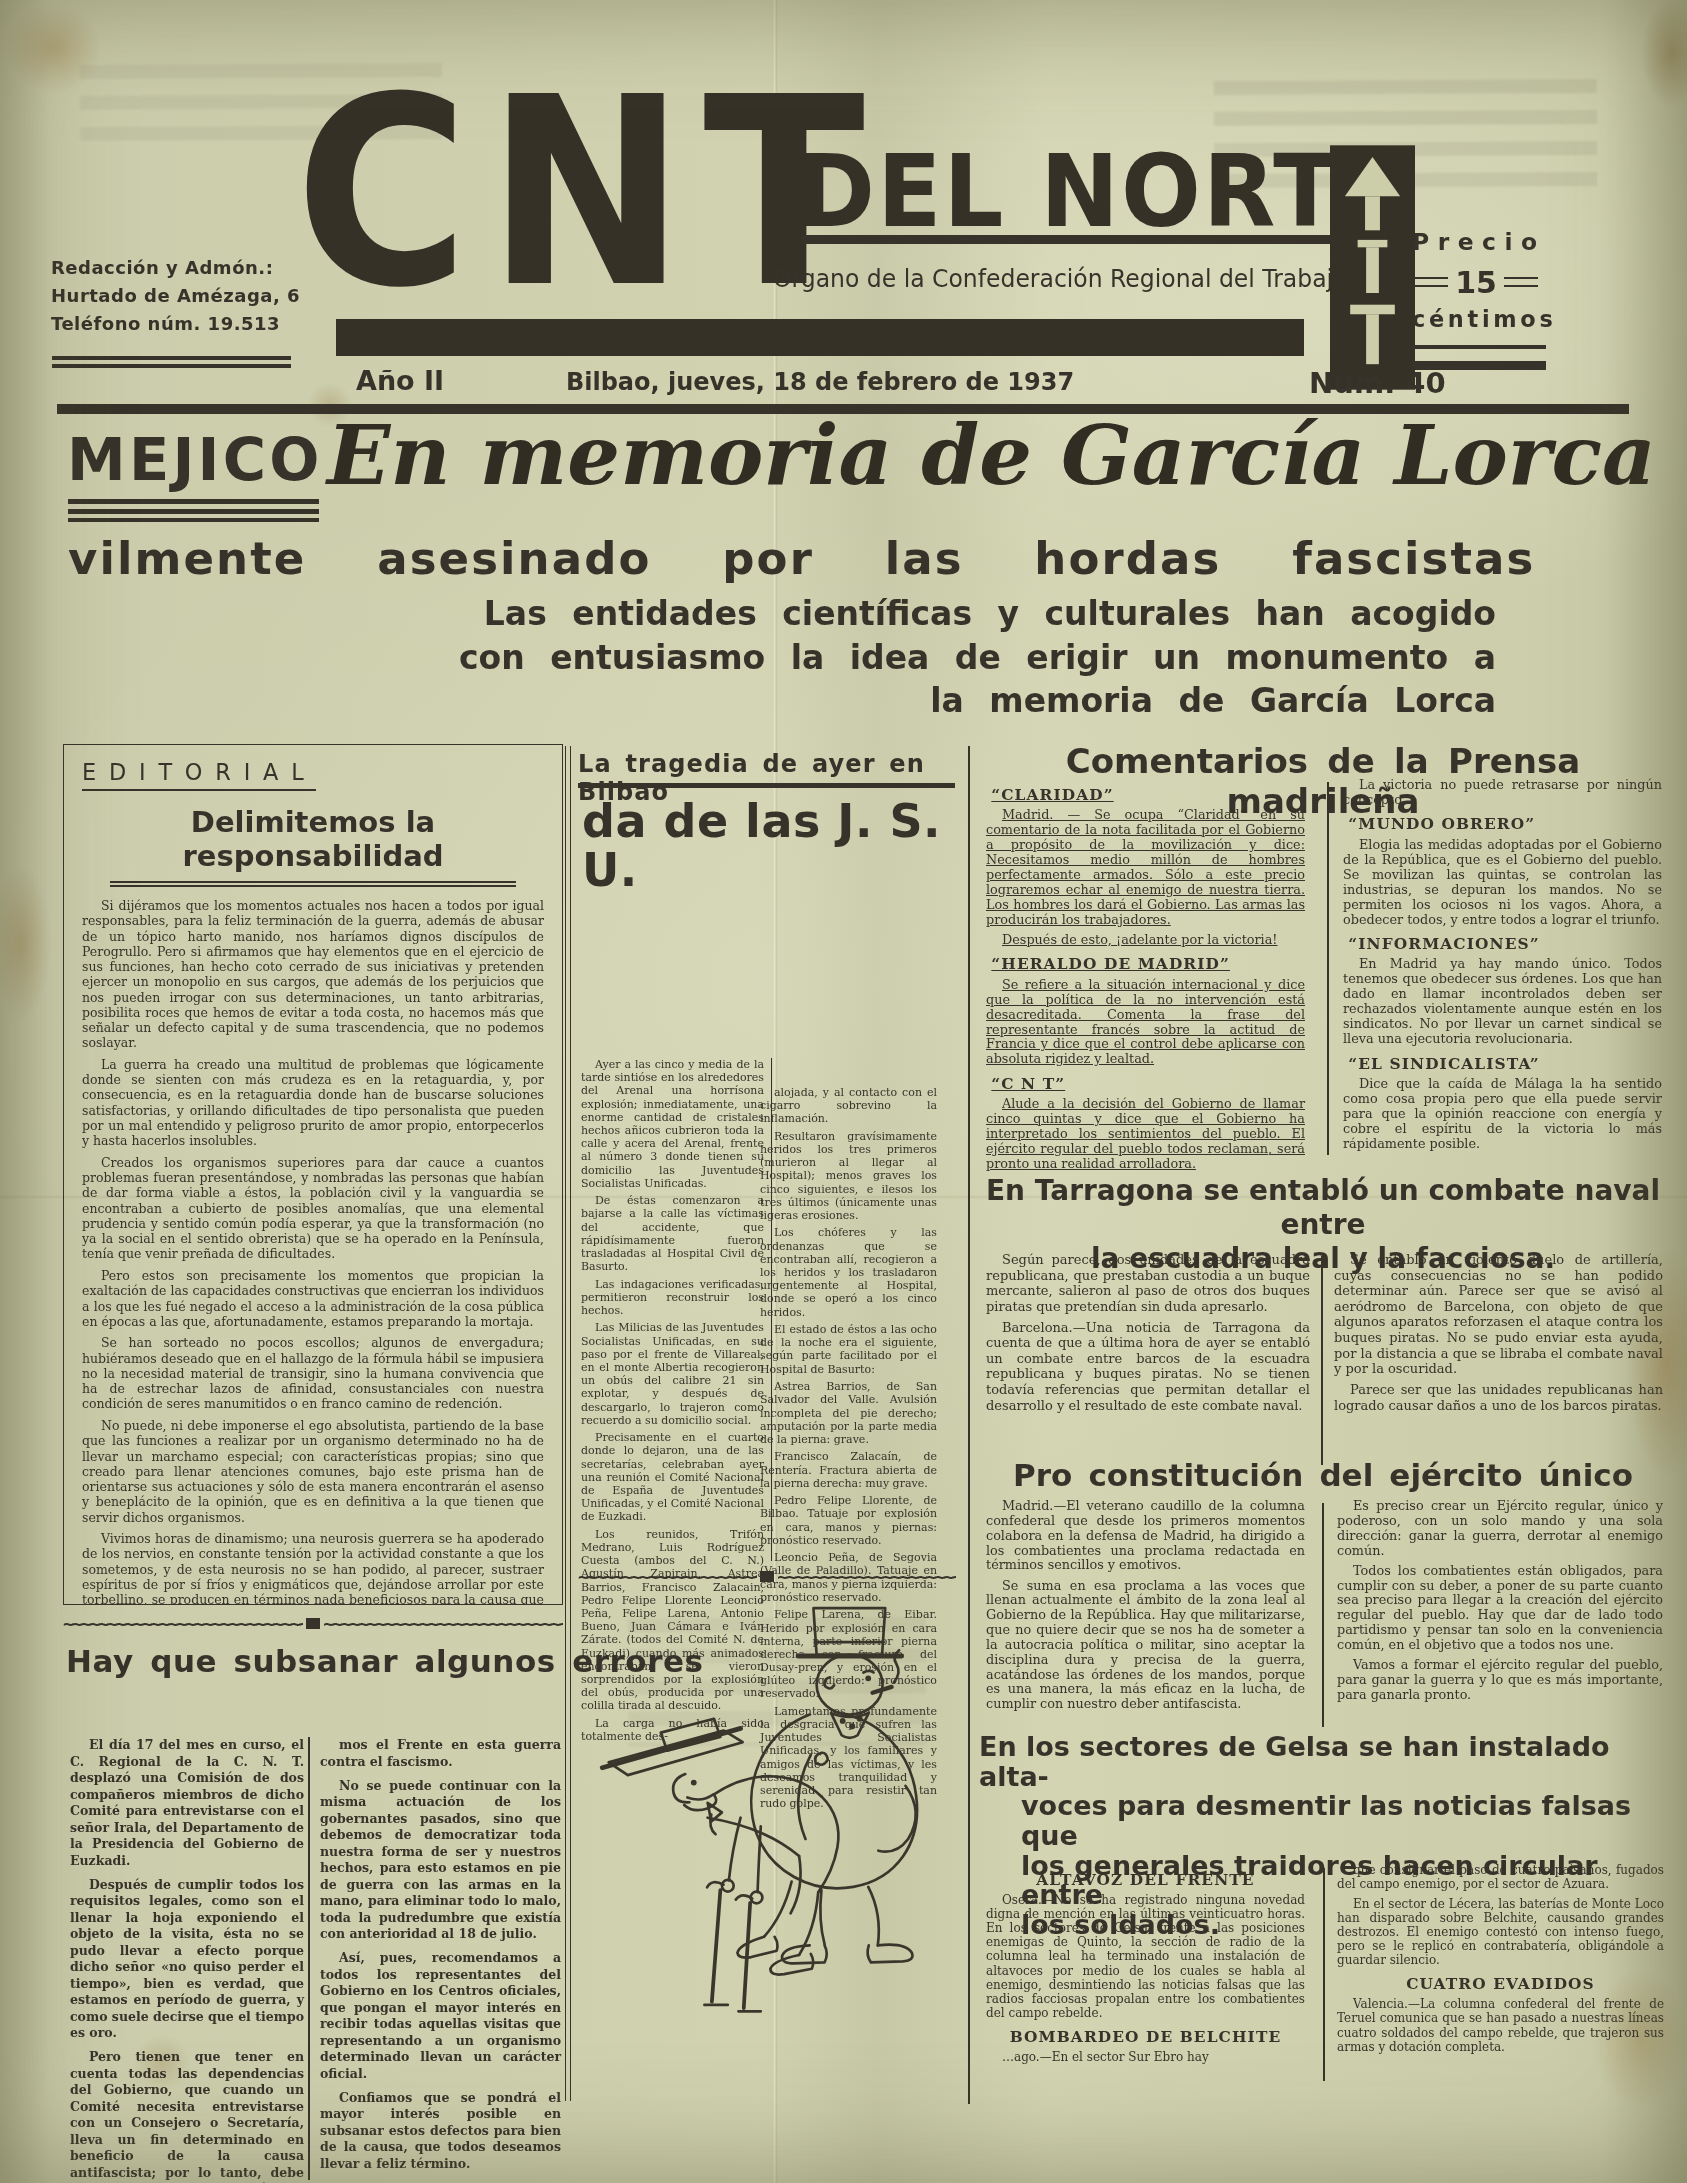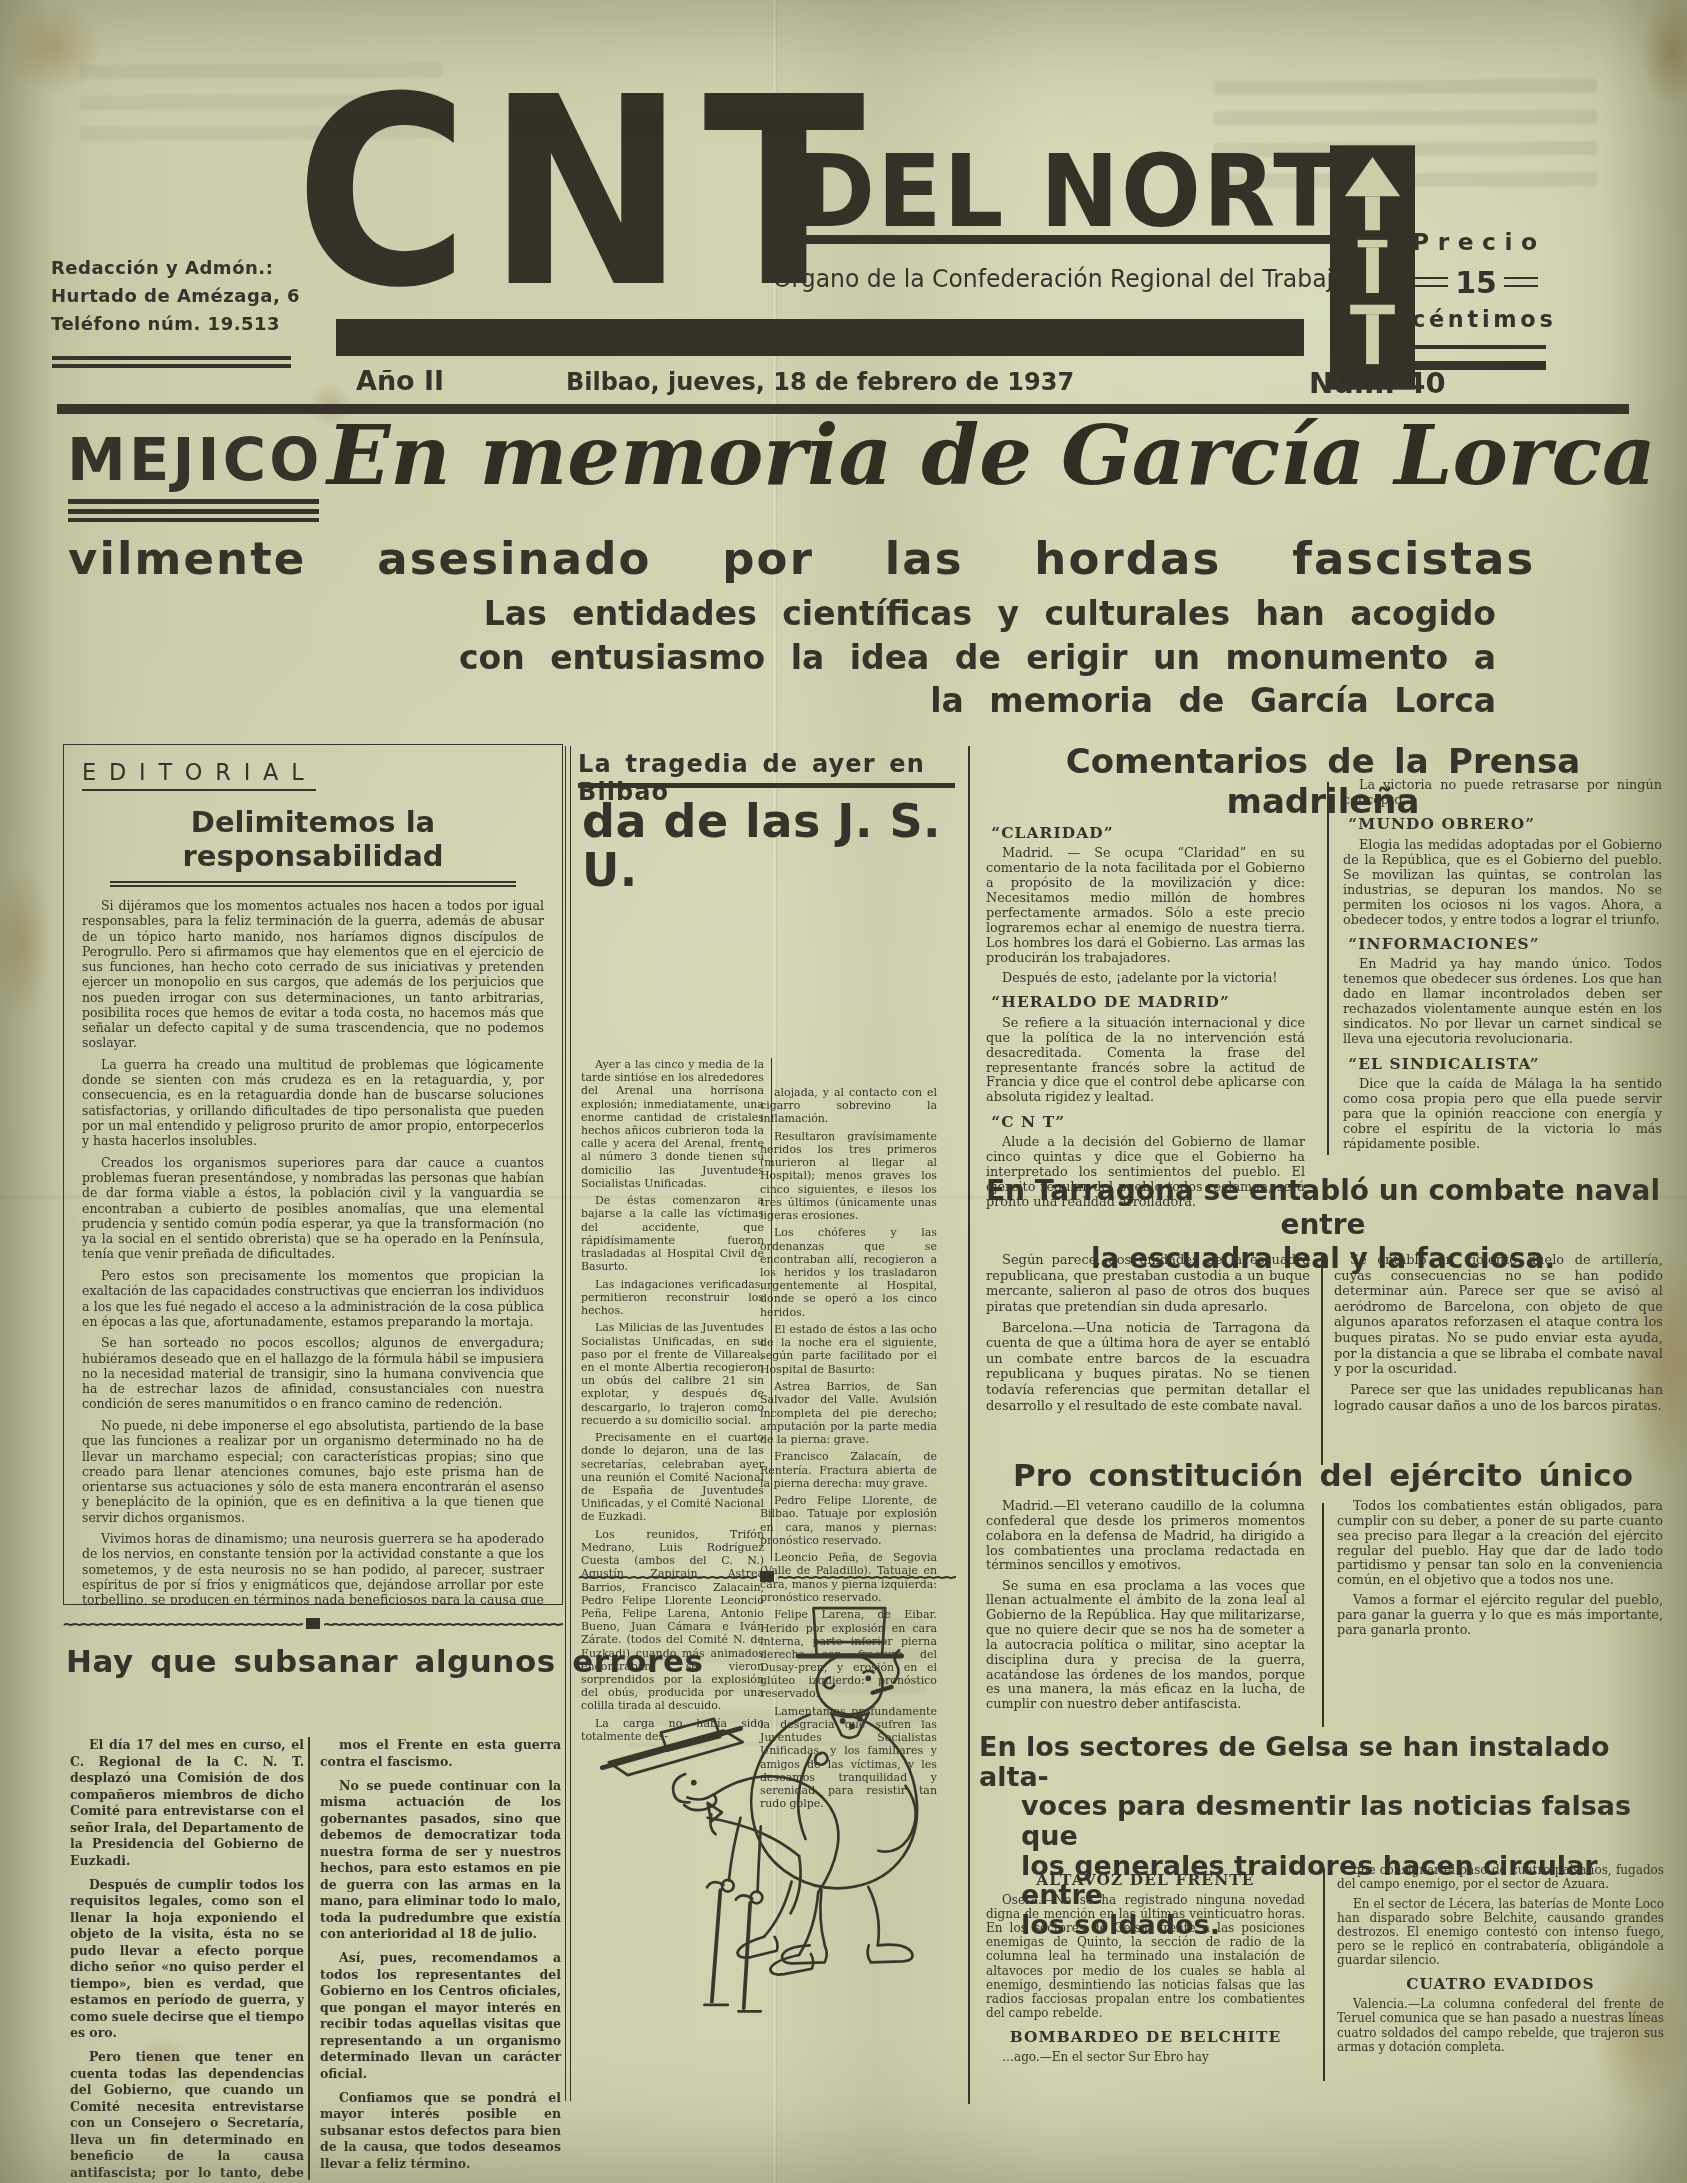--- a/index.html
+++ b/index.html
@@ -115,21 +115,21 @@
   #caption{left:581px;top:2024px;width:375px;font-weight:bold;font-size:15px;line-height:1.5;}
   #caption .cap2{text-indent:59px;}
 
   
   .r-head{position:absolute;left:977px;width:692px;text-align:center;font-family:"DejaVu Sans",sans-serif;font-weight:bold;}
   .r-col .bp{font-size:13px;line-height:1.2;margin-bottom:5.3px;text-indent:16px;}
   .r-col{position:absolute;}
   .r-col .art-label{text-align:left;margin:7.5px 0 4.3px;text-indent:5.3px;}
 
   #prensa-h{top:741px;font-size:34px;word-spacing:7.5px;}
-  #prensa-col1{left:986px;top:816px;width:319px;}
+  #prensa-col1{left:986px;top:778px;width:319px;text-decoration:underline;}
   #prensa-col2{left:1343px;top:778px;width:319px;}
   #prensa-col1 .bp,#prensa-col2 .bp{font-size:12.8px;line-height:1.17;}
   #prensa-divider{left:1327px;top:782px;height:373px;}
 
   #tarr-h{top:1174px;font-size:28px;line-height:1.22;}
   #tarr-col1{left:986px;top:1252px;width:324px;}
   #tarr-col2{left:1334px;top:1252px;width:329px;}
   #tarr-divider{left:1321px;top:1256px;height:209px;}
 
   #ejer-h{top:1457px;font-size:31px;word-spacing:5.3px;}
@@ -390,20 +390,21 @@
     <div class="vrule" id="tarr-divider"></div>
   </section>
 
   <section>
     <h2 class="r-head" id="ejer-h">Pro constitución del ejército único</h2>
     <div class="r-col" id="ejer-col1">
       <p class="bp">Madrid.—El veterano caudillo de la columna confederal que desde los primeros momentos colabora en la defensa de Madrid, ha dirigido a los combatientes una proclama redactada en términos sencillos y emotivos.</p>
       <p class="bp">Se suma en esa proclama a las voces que llenan actualmente el ámbito de la zona leal al Gobierno de la República. Hay que militarizarse, que no quiere decir que se nos ha de someter a la autocracia política o militar, sino aceptar la disciplina dura y precisa de la guerra, acatándose las órdenes de los mandos, porque es una manera, la más eficaz en la lucha, de cumplir con nuestro deber antifascista.</p>
     </div>
     <div class="r-col" id="ejer-col2">
+      <p class="bp">Es preciso crear un Ejército regular, único y poderoso, con un solo mando y una sola dirección: ganar la guerra, derrotar al enemigo común.</p>
       <p class="bp">Todos los combatientes están obligados, para cumplir con su deber, a poner de su parte cuanto sea preciso para llegar a la creación del ejército regular del pueblo. Hay que dar de lado todo partidismo y pensar tan solo en la conveniencia común, en el objetivo que a todos nos une.</p>
       <p class="bp">Vamos a formar el ejército regular del pueblo, para ganar la guerra y lo que es más importante, para ganarla pronto.</p>
     </div>
     <div class="vrule" id="ejer-divider"></div>
   </section>
 
   <section>
     <h2 id="gelsa-h">
       <span class="gl">En los sectores de Gelsa se han instalado alta-</span>
       <span class="gl indent">voces para desmentir las noticias falsas que</span>

